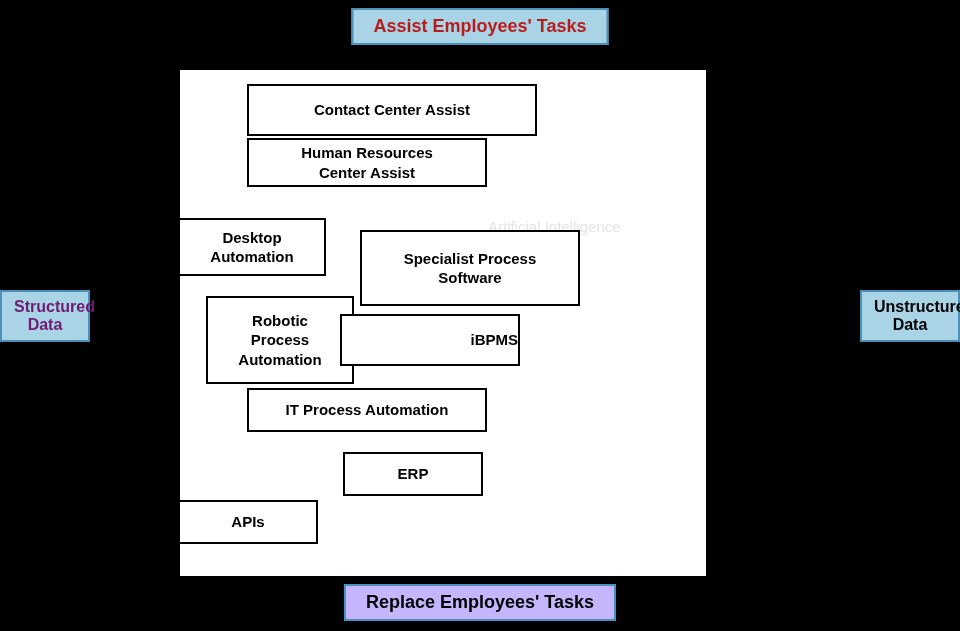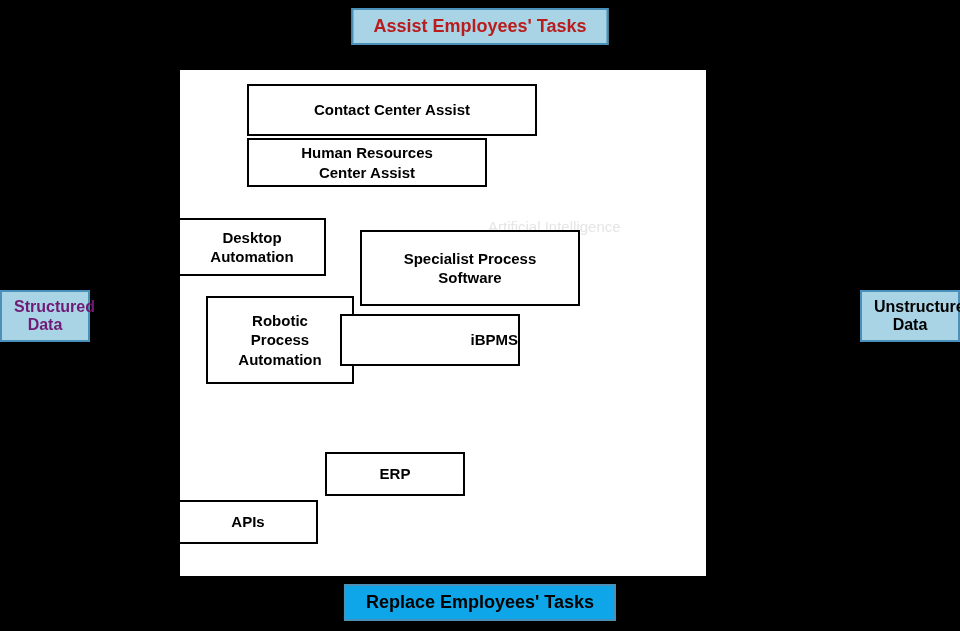--- a/index.html
+++ b/index.html
@@ -33,21 +33,21 @@
       white-space: nowrap;
       color: #b91c1c;
     }
 
     
     .label-bottom {
       position: absolute;
       bottom: 10px;
       left: 50%;
       transform: translateX(-50%);
-      background: #0ea5e9;
+      background: #c4b5fd;
       border: 2px solid #4a90b8;
       padding: 6px 20px;
       font-size: 18px;
       font-weight: bold;
       white-space: nowrap;
       color: #000;
     }
 
     
     .label-left {
@@ -181,21 +181,21 @@
     .box-itpa {
       top: 388px;
       left: 247px;
       width: 240px;
       height: 44px;
     }
 
     
     .box-erp {
       top: 452px;
-      left: 325px;
+      left: 343px;
       width: 140px;
       height: 44px;
     }
 
     
     .box-apis {
       top: 500px;
       left: 178px;
       width: 140px;
       height: 44px;
@@ -248,20 +248,23 @@
   </div>
 
   <div class="box box-rpa">
     <span>Robotic<br>Process<br>Automation</span>
   </div>
 
   <div class="box box-ibpms">
     <span>iBPMS</span>
   </div>
 
+  <div class="box box-itpa">
+    <span>IT Process Automation</span>
+  </div>
 
   <div class="box box-erp">
     <span>ERP</span>
   </div>
 
   <div class="box box-apis">
     <span>APIs</span>
   </div>
 
 </div>

